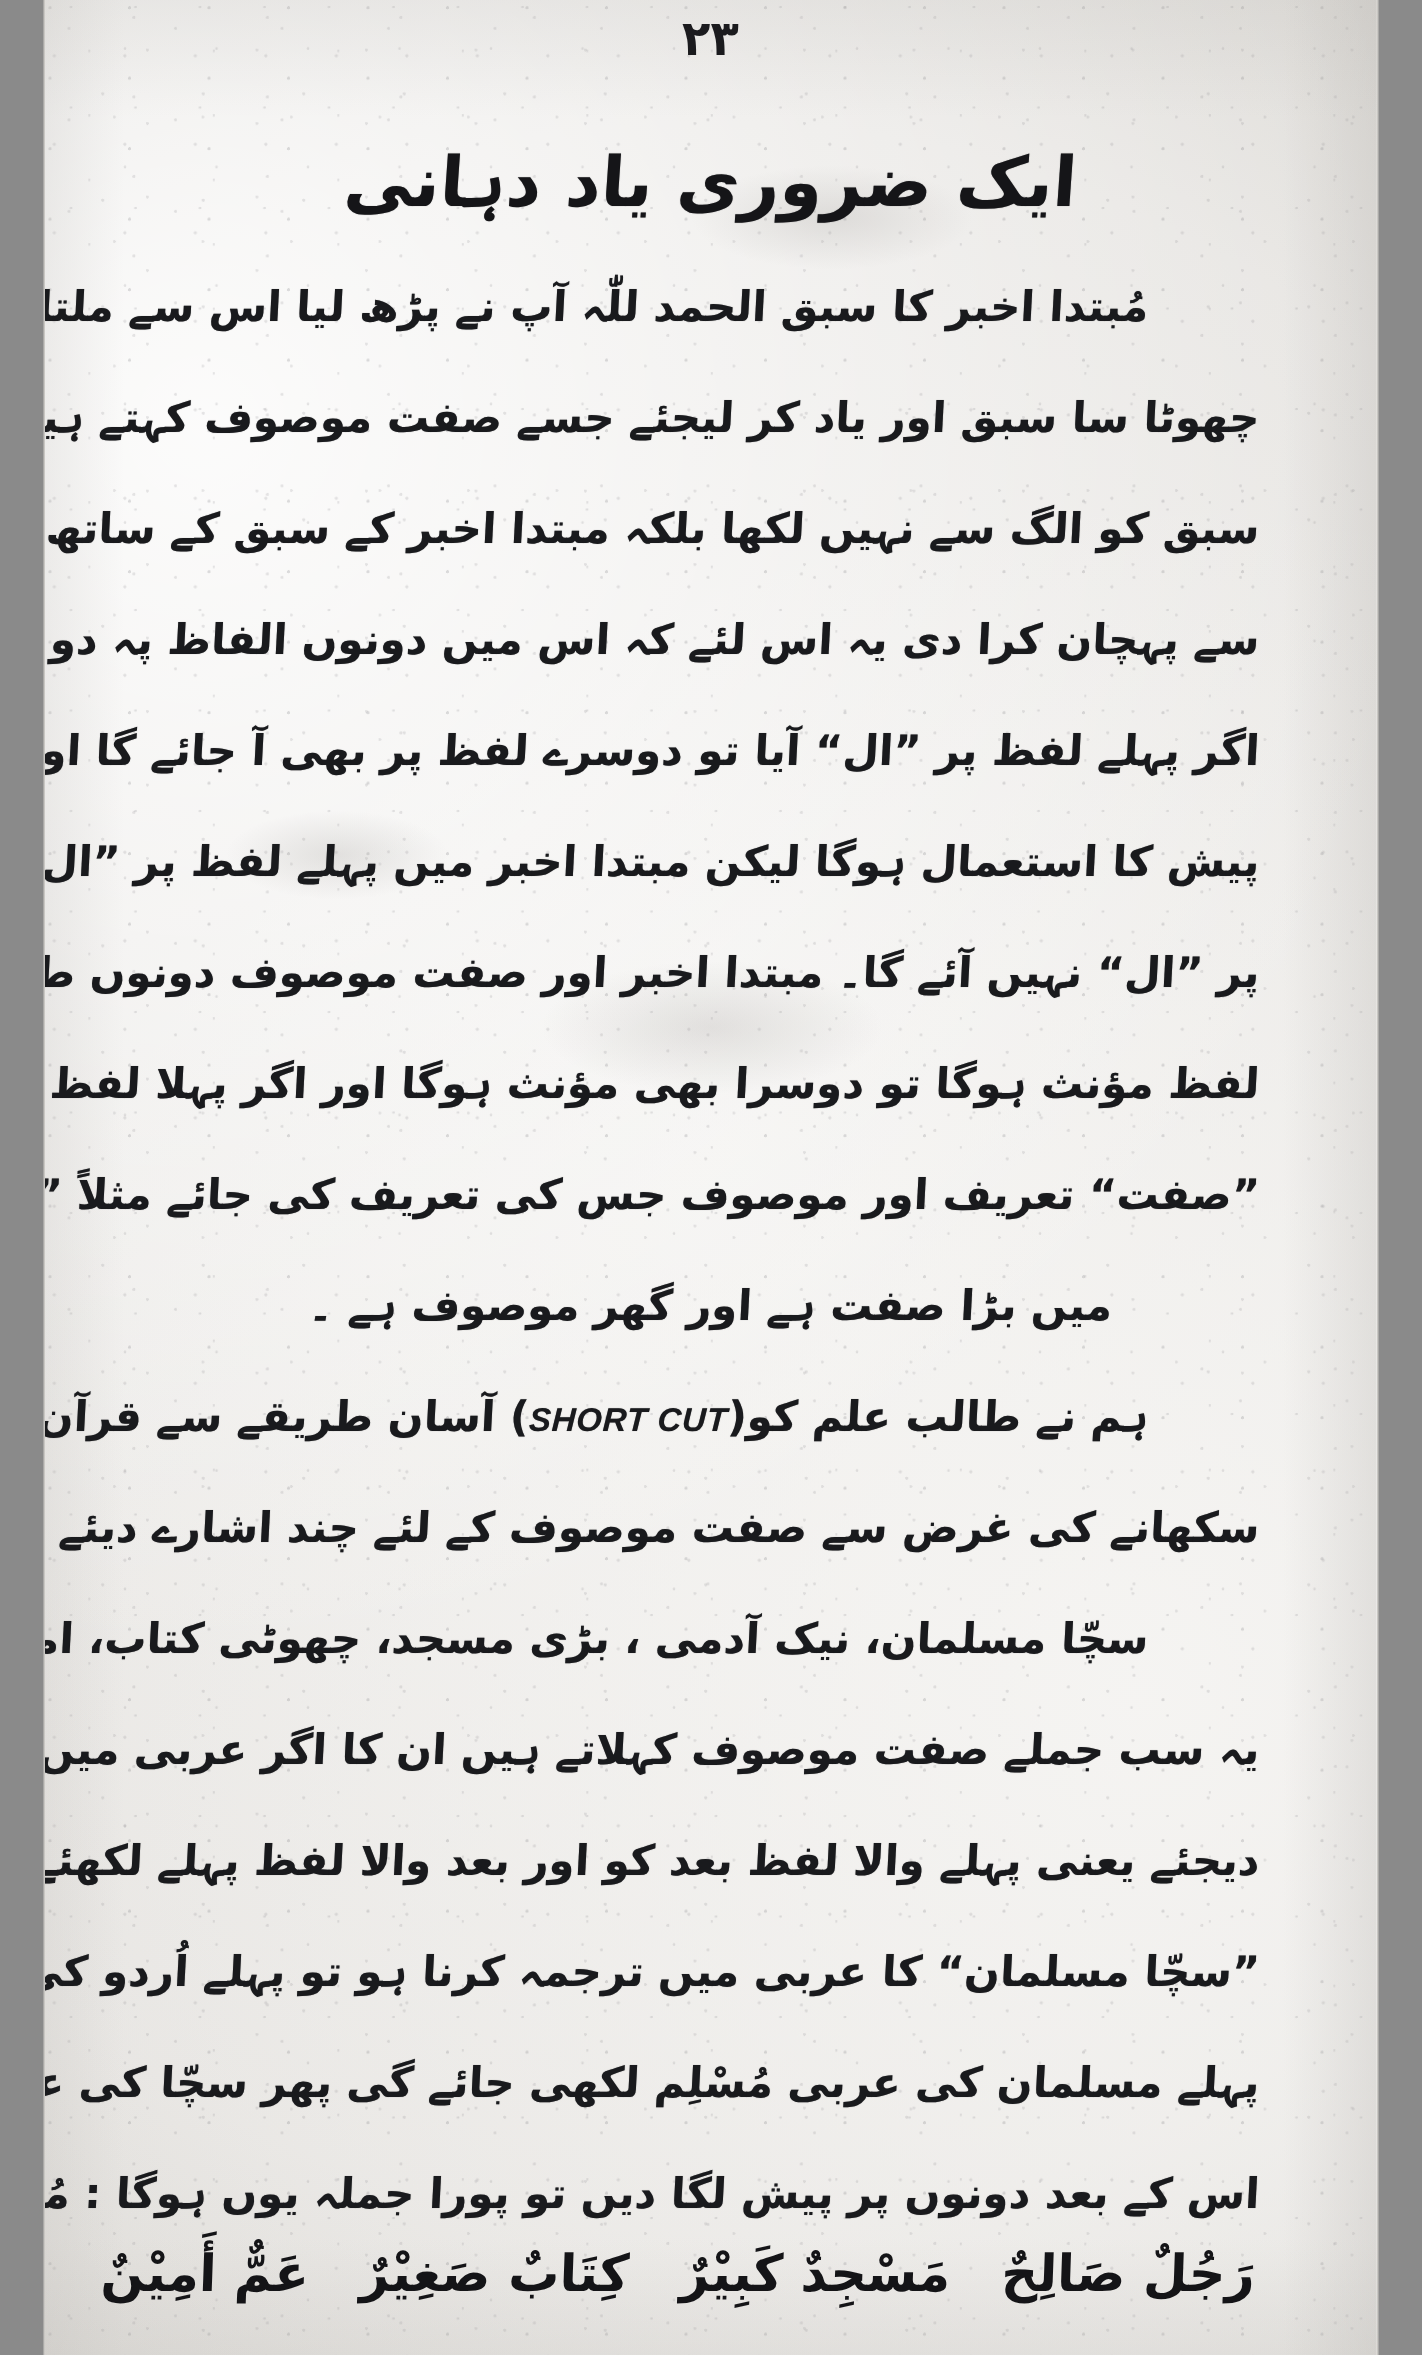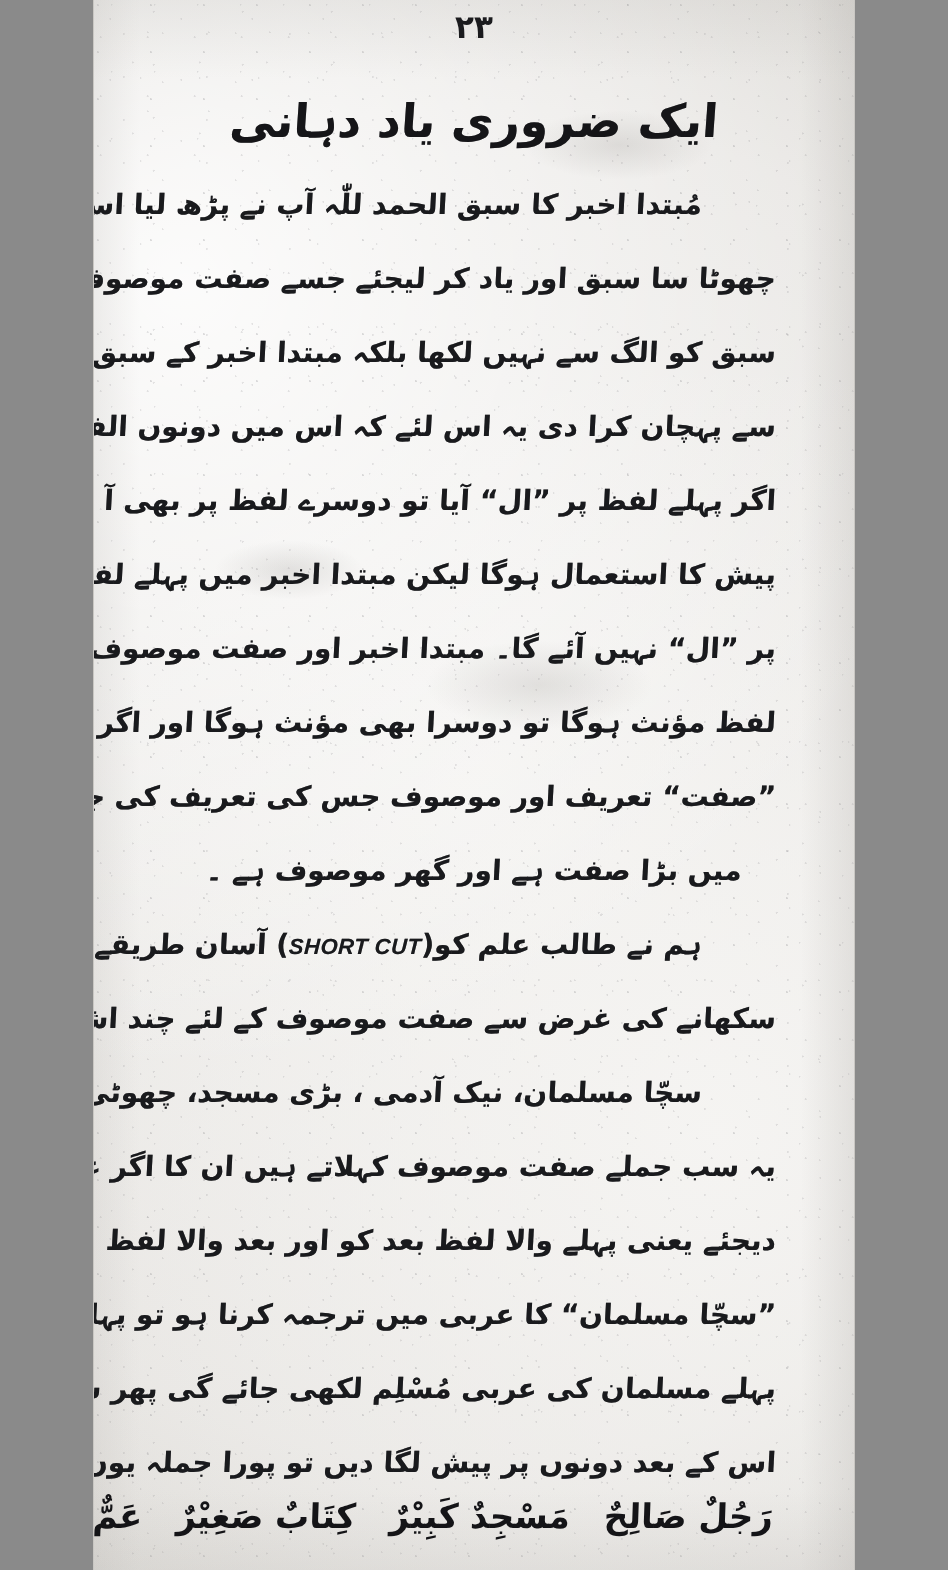--- a/index.html
+++ b/index.html
@@ -3,21 +3,21 @@
 <meta charset="utf-8">
 <title>Scanned Urdu Page 23</title>
 <style>
   html, body {
     margin: 0;
     padding: 0;
     background: #8a8a8a;
   }
   .page {
     position: relative;
-    width: 760px;
+    width: 888px;
     height: 1570px;
     margin: 0 auto;
     overflow: hidden;
     background-color: #eceae7;
     background-image:
       radial-gradient(circle at 12% 18%, rgba(255,255,255,0.85) 0%, rgba(255,255,255,0) 55%),
       radial-gradient(circle at 82% 72%, rgba(246,245,243,0.9) 0%, rgba(246,245,243,0) 60%),
       radial-gradient(circle at 50% 50%, #f2f1ef 0%, #e7e5e2 78%, #dedcd8 100%);
     box-shadow: 0 0 0 1px #c9c7c3;
     font-family: "DejaVu Sans", "Liberation Sans", sans-serif;

